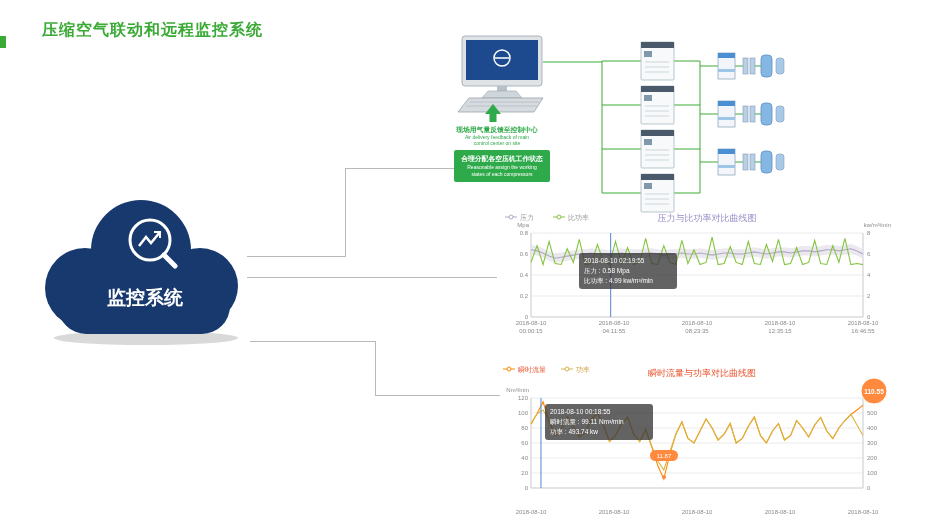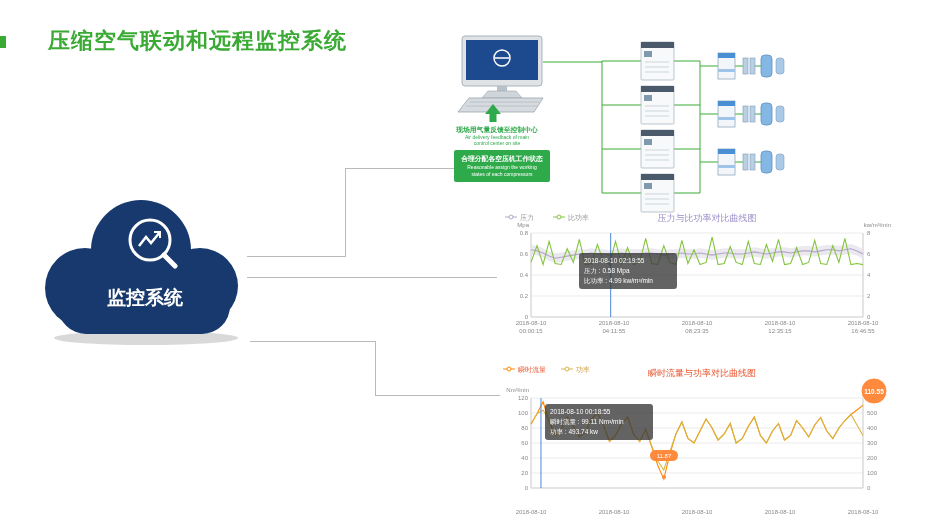--- a/index.html
+++ b/index.html
@@ -1,19 +1,19 @@
 <!DOCTYPE html>
 <html><head>
 <meta charset="utf-8">
 <style>
   *{box-sizing:border-box}
   html,body{margin:0;padding:0}
   .stage{position:relative;width:945px;height:529px;background:#ffffff;overflow:hidden;
          font-family:"Liberation Sans",sans-serif}
-  .title{position:absolute;left:42px;top:20px;margin:6px;font-size:22px;font-weight:bold;
+  .title{position:absolute;left:42px;top:20px;margin:0;font-size:16px;font-weight:bold;
          color:#3aaa35;letter-spacing:1px}
   .edge-mark{position:absolute;left:0;top:36px;width:6px;height:12px;background:#3aaa35}
   .conn-h{position:absolute;border-top:1px solid #b9b9b9;height:0}
   .conn-v{position:absolute;border-left:1px solid #b9b9b9;width:0}
   svg{position:absolute;overflow:visible}
   svg text{font-family:"Liberation Sans",sans-serif}
   .tick{font-size:6px;fill:#8a8a8a}
   .chart-title{font-size:9px}
   .legend-label{font-size:7px}
   .axis-unit{font-size:6px;fill:#8a8a8a}

